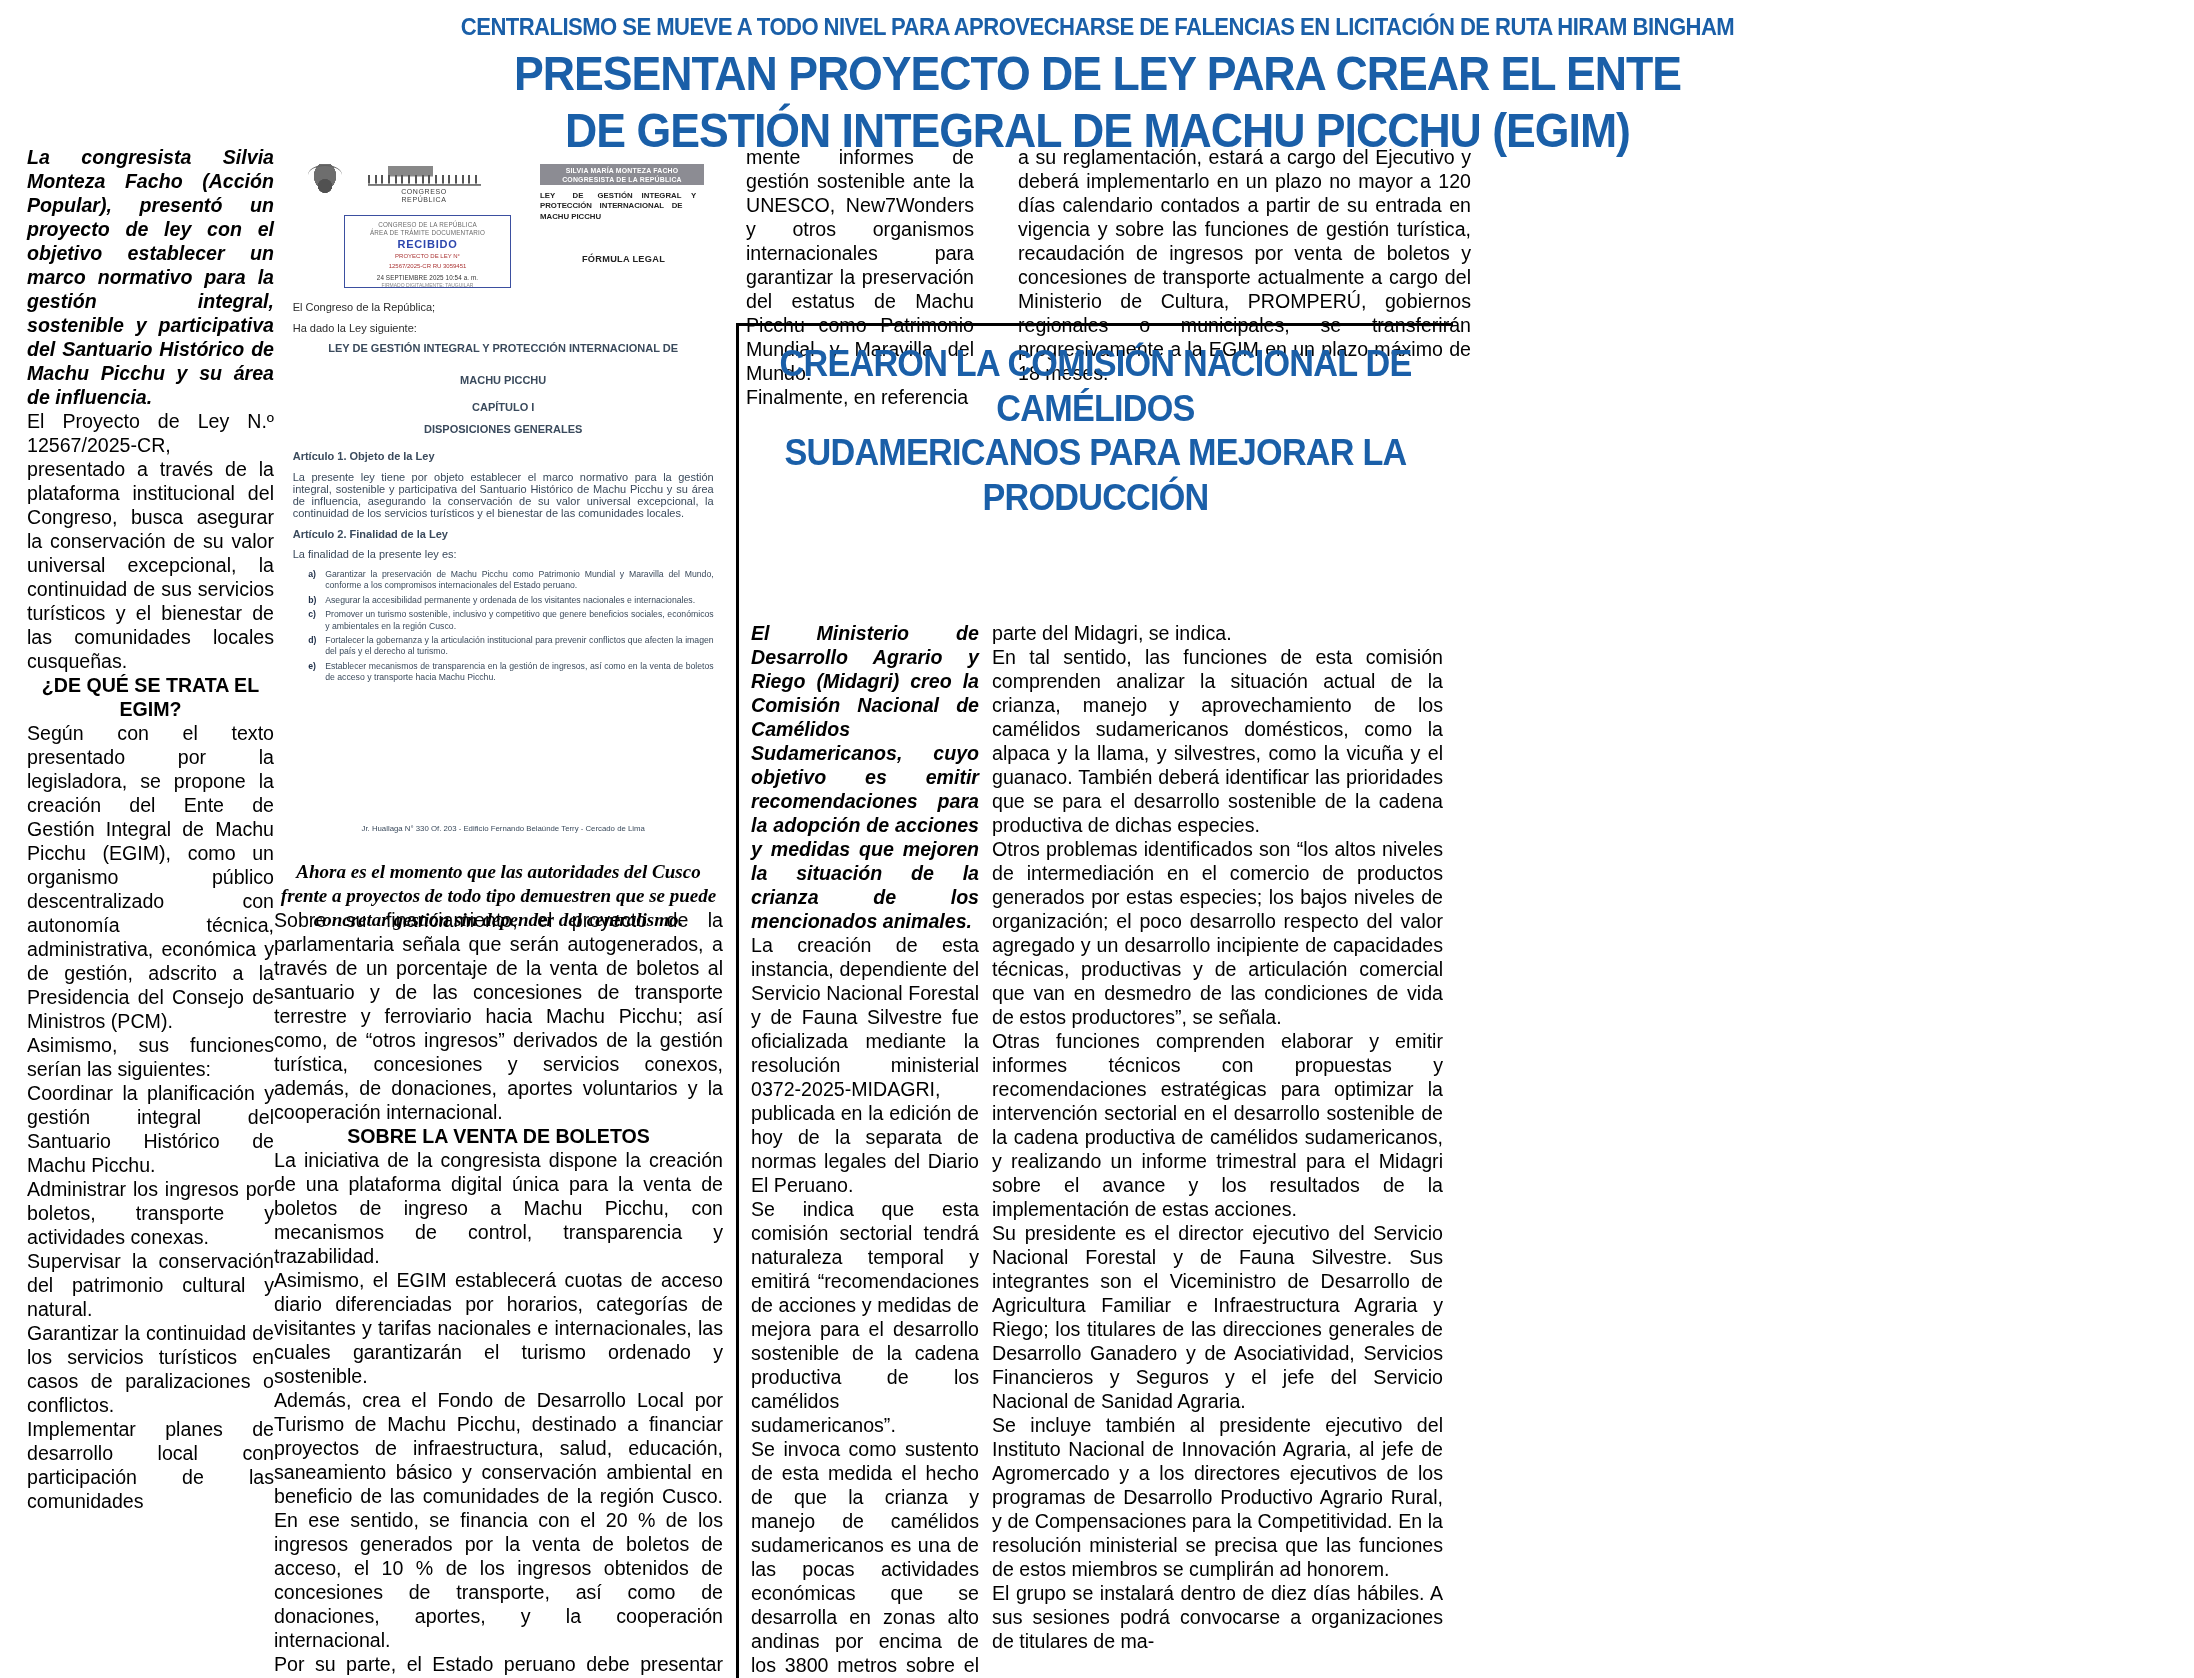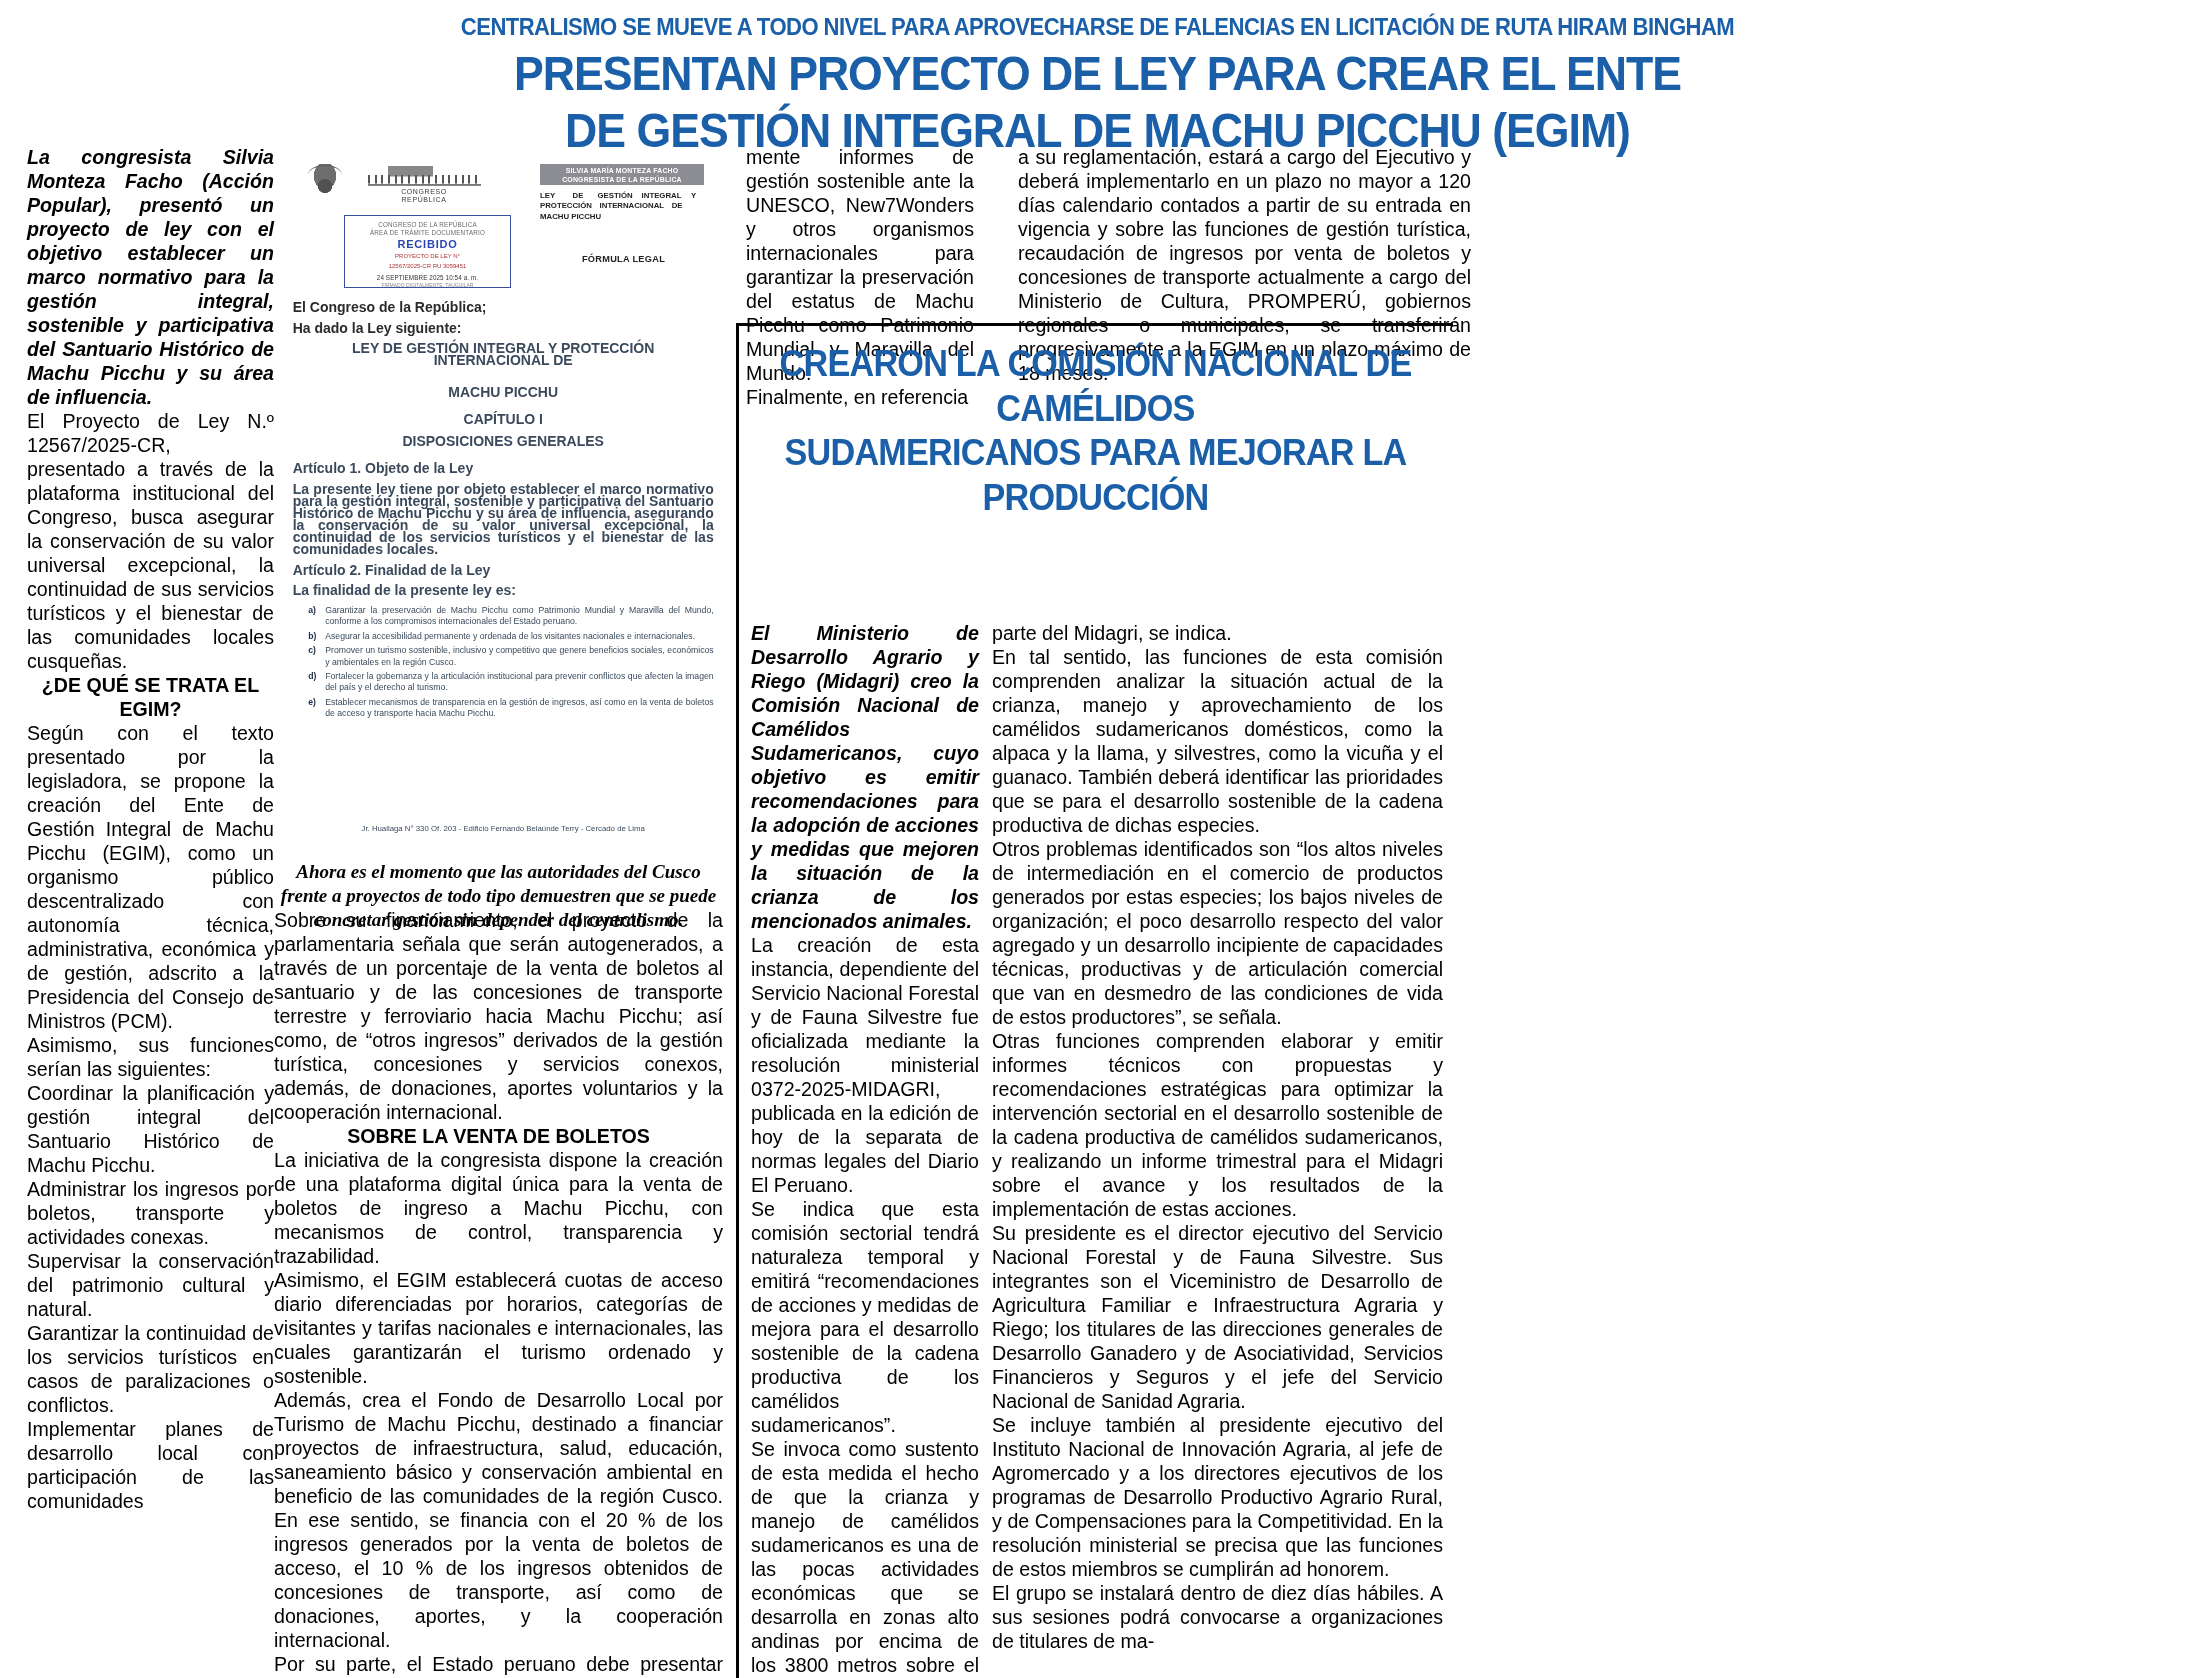--- a/index.html
+++ b/index.html
@@ -108,21 +108,21 @@
   }
   .doc .rightblock .rowline{display:flex;}
   .doc .rightblock .lab{width:32.5px;flex:none;}
   .doc .rightblock .mid{width:25px;flex:none;}
   .formula{
     position:absolute;left:253px;top:96px;width:167px;text-align:center;
     font-size:9.2px;font-weight:bold;letter-spacing:0.3px;color:#222;
   }
 
   .doc .body{position:absolute;left:5.7px;top:143px;width:421px;}
-  .doc .body p{margin:0 0 8.6px 0;font-size:14px;line-height:12px;color:#3a4a5c;font-weight:bold;}
+  .doc .body p{margin:0 0 8.6px 0;font-size:11px;line-height:12px;color:#3a4a5c;}
   .doc .body .dark{color:#2b2b2b;}
   .doc .ctr{text-align:center;font-weight:bold;color:#24324a;}
   .doc .art{font-weight:bold;color:#20304a;margin-bottom:4.8px;}
   .doc .just{text-align:justify;}
   .doc ol.alpha{margin:0;padding-left:32.5px;list-style:none;}
   .doc ol.alpha li{
     font-size:8.7px;line-height:11.5px;color:#3a4a5c;text-align:justify;
     margin-bottom:2.9px;position:relative;
   }
   .doc ol.alpha li .mk{position:absolute;left:-17px;font-weight:bold;color:#20304a;}

